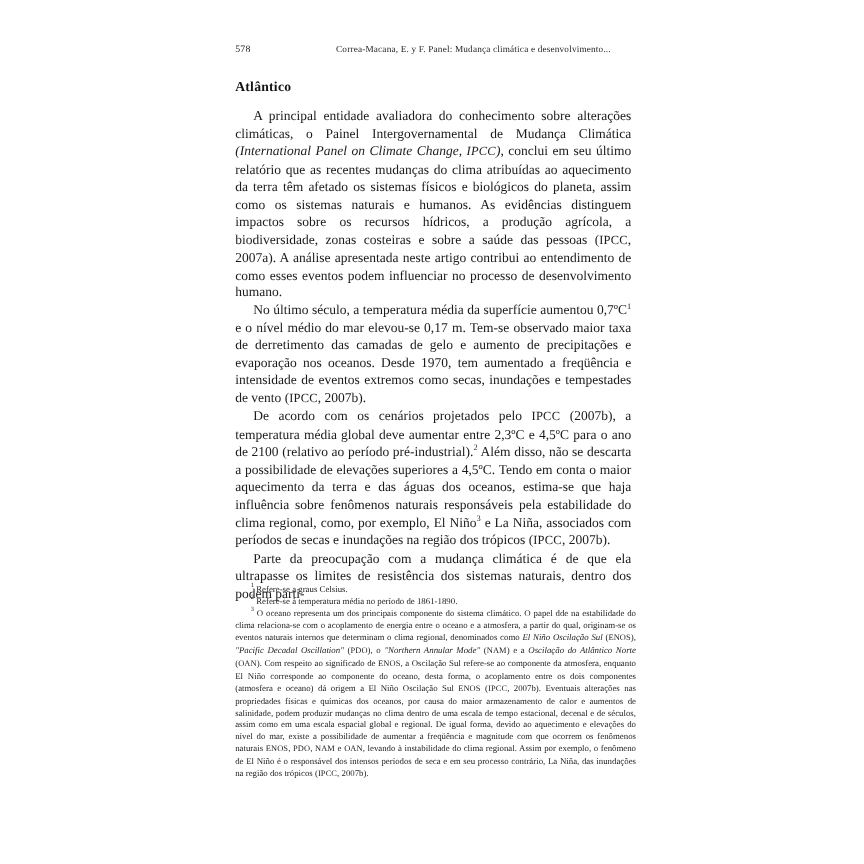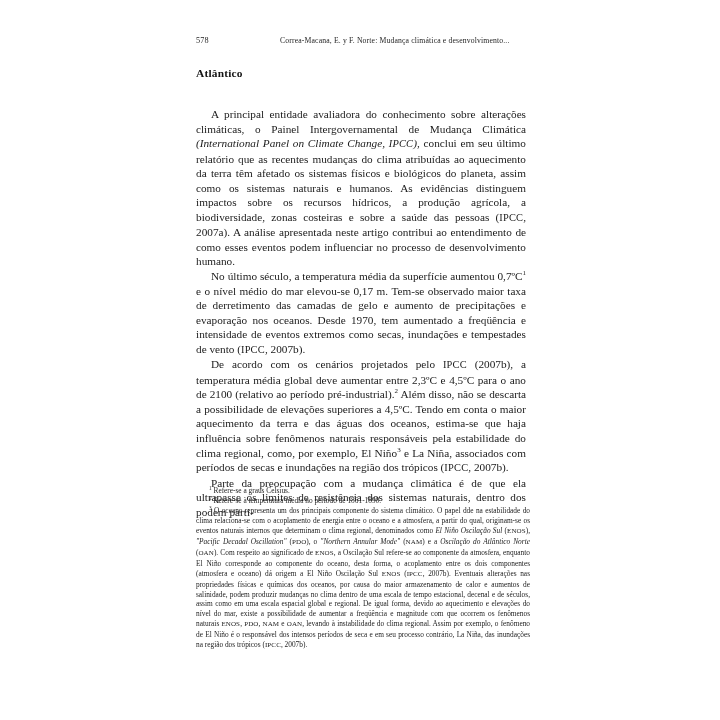--- a/index.html
+++ b/index.html
@@ -49,21 +49,21 @@
   
   .section-title {
     margin-top: 19px;
     font-size: 11.4px;
     font-weight: bold;
     letter-spacing: 0.2px;
     color: #141414;
   }
   
   .body-block {
-    margin-top: 28px;
+    margin-top: 11px;
     font-size: 11.25px;
     line-height: 14.55px;
     text-align: justify;
     color: #1b1b1b;
     hyphens: none;
   }
   .body-block p {
     margin: 0;
     text-indent: 15px;
   }
@@ -110,21 +110,21 @@
 </style>
 </head>
 <body>
 
 <div class="page">
 
   <div class="content">
 
     <div class="running-head">
       <span class="folio">578</span>
-      <span class="running-title">Correa-Macana, E. y F. Norte: Mudança climática e desenvolvimento...</span>
+      <span class="running-title">Correa-Macana, E. y F. Panel: Mudança climática e desenvolvimento...</span>
     </div>
 
     <div class="section-title">Atlântico</div>
 
     <div class="body-block">
       <p>A principal entidade avaliadora do conhecimento sobre alterações climáticas, o Painel Intergovernamental de Mudança Climática <i>(International Panel on Climate Change, </i><i><span class="sc">IPCC</span></i><i>)</i>, conclui em seu último relatório que as recentes mudanças do clima atribuídas ao aquecimento da terra têm afetado os sistemas físicos e biológicos do planeta, assim como os sistemas naturais e humanos. As evidências distinguem impactos sobre os recursos hídricos, a produção agrícola, a biodiversidade, zonas costeiras e sobre a saúde das pessoas (<span class="sc">IPCC</span>, 2007a). A análise apresentada neste artigo contribui ao entendimento de como esses eventos podem influenciar no processo de desenvolvimento humano.</p>
       <p>No último século, a temperatura média da superfície aumentou 0,7ºC<sup>1</sup> e o nível médio do mar elevou-se 0,17 m. Tem-se observado maior taxa de derretimento das camadas de gelo e aumento de precipitações e evaporação nos oceanos. Desde 1970, tem aumentado a freqüência e intensidade de eventos extremos como secas, inundações e tempestades de vento (<span class="sc">IPCC</span>, 2007b).</p>
       <p>De acordo com os cenários projetados pelo <span class="sc">IPCC</span> (2007b), a temperatura média global deve aumentar entre 2,3ºC e 4,5ºC para o ano de 2100 (relativo ao período pré-industrial).<sup>2</sup> Além disso, não se descarta a possibilidade de elevações superiores a 4,5ºC. Tendo em conta o maior aquecimento da terra e das águas dos oceanos, estima-se que haja influência sobre fenômenos naturais responsáveis pela estabilidade do clima regional, como, por exemplo, El Niño<sup>3</sup> e La Niña, associados com períodos de secas e inundações na região dos trópicos (<span class="sc">IPCC</span>, 2007b).</p>
       <p>Parte da preocupação com a mudança climática é de que ela ultrapasse os limites de resistência dos sistemas naturais, dentro dos podem parti-</p>
     </div>

